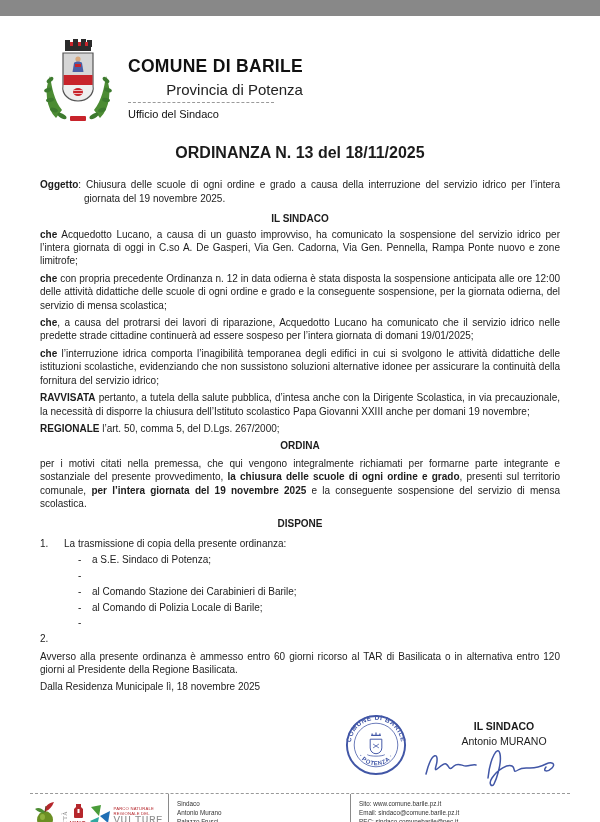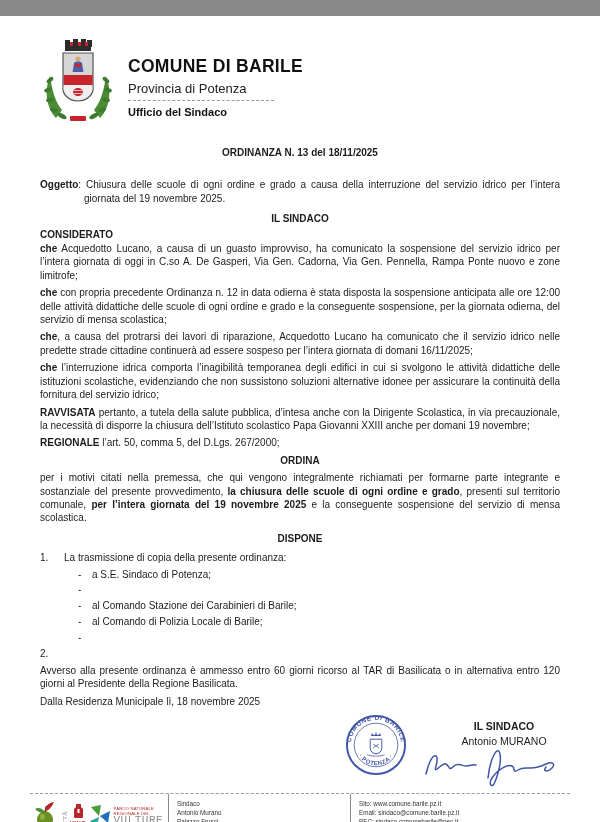--- a/index.html
+++ b/index.html
@@ -9,30 +9,30 @@
     background:#ffffff; overflow:hidden;
     font-family:"Liberation Sans", sans-serif; color:#1c1c1c;
   }
   .b { font-weight:bold; }
 
   
   .letterhead { position:absolute; top:14px; left:42px; display:flex; }
   .crest { width:72px; height:98px; }
   .head-text { margin-left:14px; padding-top:26px; }
   .muni { font-size:17.5px; font-weight:bold; letter-spacing:0.3px; color:#111; }
-  .prov { font-size:13px; margin-top:4px; color:#222; }
+  .prov { font-size:15px; margin-top:4px; color:#222;text-align:right; }
   .head-sep { width:146px; border-top:1.5px dashed #9a9a9a; margin:4px 0 5px 0; }
-  .office { font-size:11px; font-weight:bold; color:#111; }
+  .office { font-size:11px; font-weight:normal; color:#111; }
 
   
   .content { position:absolute; top:130px; left:40px; width:520px; font-size:10px; line-height:13.4px; }
   .center { text-align:center; }
   .bold { font-weight:bold; }
   .just { text-align:justify; }
-  .doc-title { font-size:10px; margin-bottom:19px; }
+  .doc-title { font-size:16px; margin-bottom:19px; }
   .subject { padding-left:44px; text-indent:-44px; margin-bottom:7px; }
   .h-sindaco { margin-bottom:2px; }
   .h-considerato { margin-bottom:1px; }
   .premise { margin-bottom:4px; }
   .h-ordina { margin:3px 0 4px 0; }
   .ordina-par { margin-bottom:7px; }
   .h-dispone { margin:3px 0 6px 0; }
   .num-item { display:flex; margin-bottom:3px; }
   .num-marker { width:24px; flex:none; }
   .dash-item { display:flex; padding-left:38px; margin-bottom:2.4px; }
@@ -121,25 +121,24 @@
       <div class="prov">Provincia di Potenza</div>
       <div class="head-sep"></div>
       <div class="office">Ufficio del Sindaco</div>
     </div>
   </header>
 
   <main class="content">
     <p class="doc-title center bold">ORDINANZA N. 13 del 18/11/2025</p>
     <p class="subject just"><span class="b">Oggetto</span><span>: Chiusura delle scuole di ogni ordine e grado a causa della interruzione del servizio idrico per l’intera giornata del 19 novembre 2025.</span></p>
     <p class="center bold h-sindaco">IL SINDACO</p>
-    <p class="bold h-considerato">CONSIDERATO</p>
 
     <p class="just premise"><span class="b">che</span><span> Acquedotto Lucano, a causa di un guasto improvviso, ha comunicato la sospensione del servizio idrico per l’intera giornata di oggi in C.so A. De Gasperi, Via Gen. Cadorna, Via Gen. Pennella, Rampa Ponte nuovo e zone limitrofe;</span></p>
     <p class="just premise"><span class="b">che</span><span> con propria precedente Ordinanza n. 12 in data odierna è stata disposta la sospensione anticipata alle ore 12:00 delle attività didattiche delle scuole di ogni ordine e grado e la conseguente sospensione, per la giornata odierna, del servizio di mensa scolastica;</span></p>
-    <p class="just premise"><span class="b">che</span><span>, a causa del protrarsi dei lavori di riparazione, Acquedotto Lucano ha comunicato che il servizio idrico nelle predette strade cittadine continuerà ad essere sospeso per l’intera giornata di domani 16/11/2025;</span></p>
+    <p class="just premise"><span class="b">che</span><span>, a causa del protrarsi dei lavori di riparazione, Acquedotto Lucano ha comunicato che il servizio idrico nelle predette strade cittadine continuerà ad essere sospeso per l’intera giornata di domani 19/01/2025;</span></p>
     <p class="just premise"><span class="b">che</span><span> l’interruzione idrica comporta l’inagibilità temporanea degli edifici in cui si svolgono le attività didattiche delle istituzioni scolastiche, evidenziando che non sussistono soluzioni alternative idonee per assicurare la continuità della fornitura del servizio idrico;</span></p>
     <p class="just premise"><span class="b">RAVVISATA</span><span> pertanto, a tutela della salute pubblica, d’intesa anche con la Dirigente Scolastica, in via precauzionale, la necessità di disporre la chiusura dell’Istituto scolastico Papa Giovanni XXIII anche per domani 19 novembre;</span></p>
     <p class="just premise"><span class="b">REGIONALE</span><span> l’art. 50, comma 5, del D.Lgs. 267/2000;</span></p>
 
     <p class="center bold h-ordina">ORDINA</p>
     <p class="just ordina-par"><span>per i motivi citati nella premessa, che qui vengono integralmente richiamati per formarne parte integrante e sostanziale del presente provvedimento, </span><span class="b">la chiusura delle scuole di ogni ordine e grado</span><span>, presenti sul territorio comunale, </span><span class="b">per l’intera giornata del 19 novembre 2025</span><span> e la conseguente sospensione del servizio di mensa scolastica.</span></p>
     <p class="center bold h-dispone">DISPONE</p>
 
     <div class="num-item">
       <span class="num-marker">1.</span>

